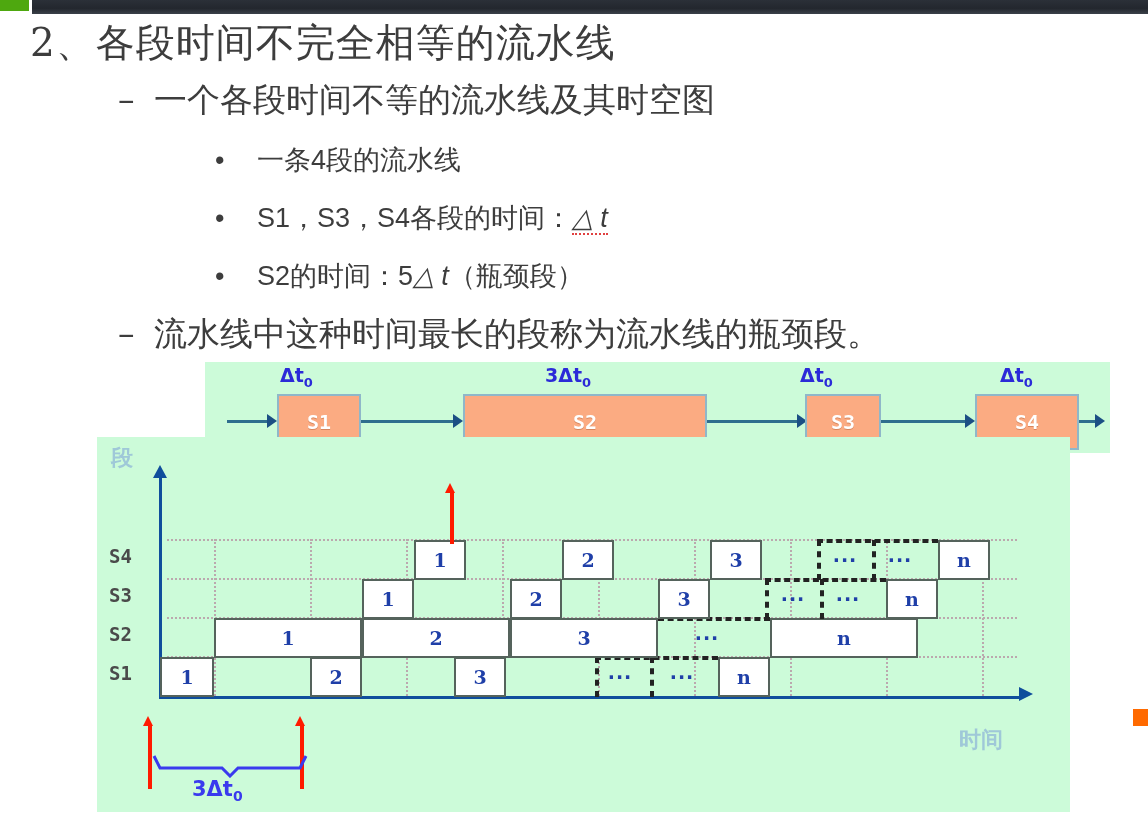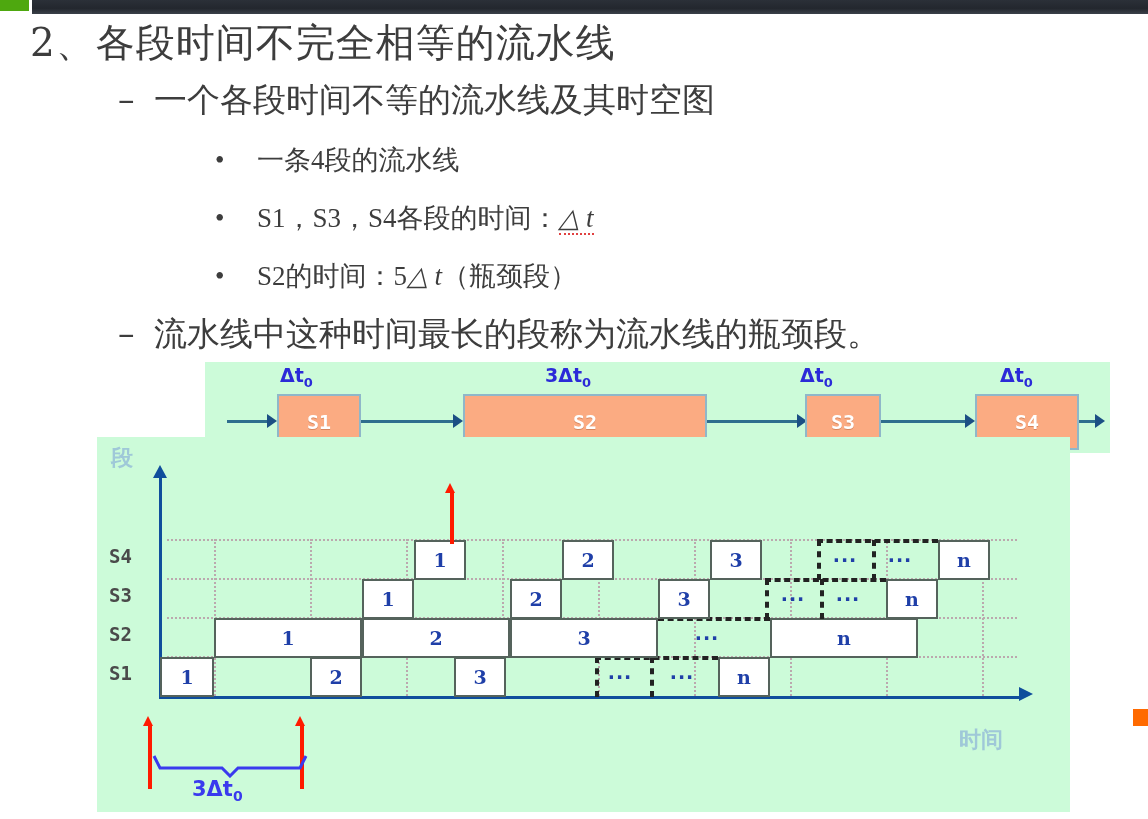--- a/index.html
+++ b/index.html
@@ -12,21 +12,21 @@
   #top-bar{position:absolute;left:32px;top:0;width:1116px;height:14px;
            background:linear-gradient(180deg,#2b3038 0%,#23272e 60%,#3a4049 100%);}
   #top-green{position:absolute;left:0;top:0;width:29px;height:11px;background:#4ea80f;}
   #left-white{position:absolute;left:0;top:11px;width:32px;height:22px;background:#fff;}
 
   
   .txt{position:absolute;color:#3a3a3a;white-space:nowrap;}
   #title{left:30px;top:16px;font-size:39px;letter-spacing:1px;
          font-family:"DejaVu Serif","Liberation Serif",serif;font-weight:400;color:#3d3d3d;}
   #l1{left:118px;top:78px;font-size:33px;font-family:"DejaVu Serif","Liberation Serif",serif;color:#3d3d3d;}
-  .l2{font-size:27px;font-family:Liberation Serif, serif;color:#3d3d3d;}
+  .l2{font-size:27px;font-family:Liberation Sans, sans-serif;color:#3d3d3d;}
   #l2a{left:215px;top:142px;}
   #l2b{left:215px;top:200px;}
   #l2c{left:215px;top:258px;}
   #l3{left:118px;top:312px;font-size:33px;font-family:"DejaVu Serif","Liberation Serif",serif;color:#3d3d3d;}
   .dash{display:inline-block;width:36px;}
   .dot{display:inline-block;width:42px;}
   .ital{font-style:italic;}
   .sq-underline{border-bottom:2px dotted #e04040;}
 
   

